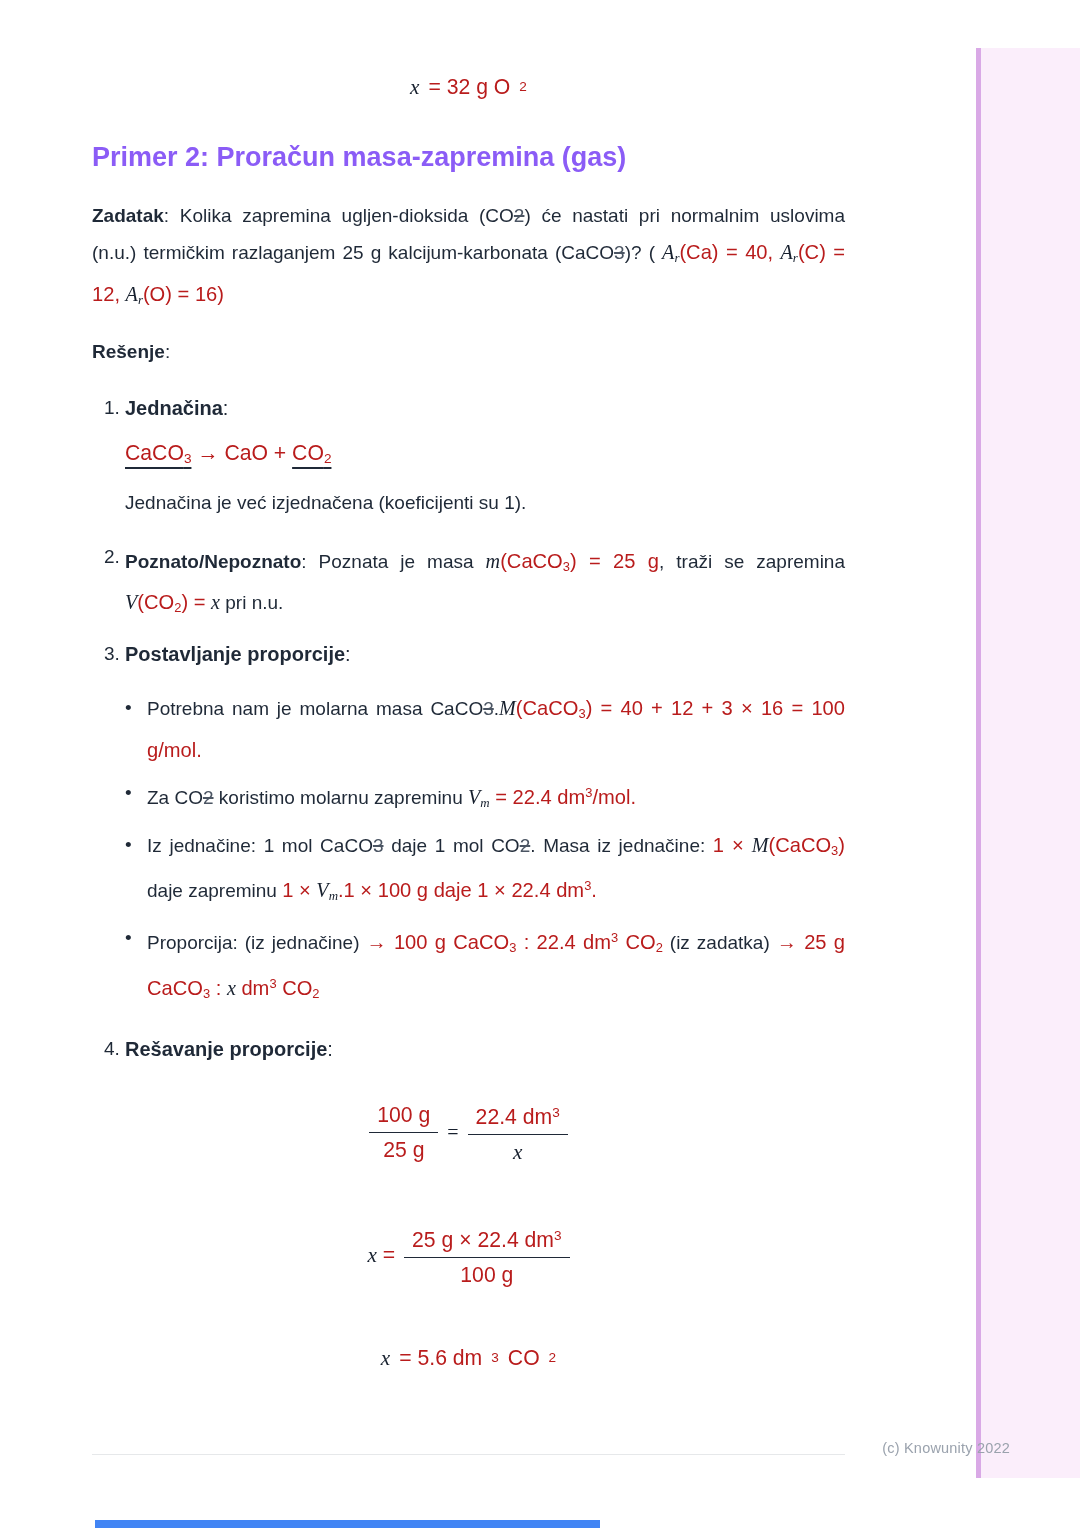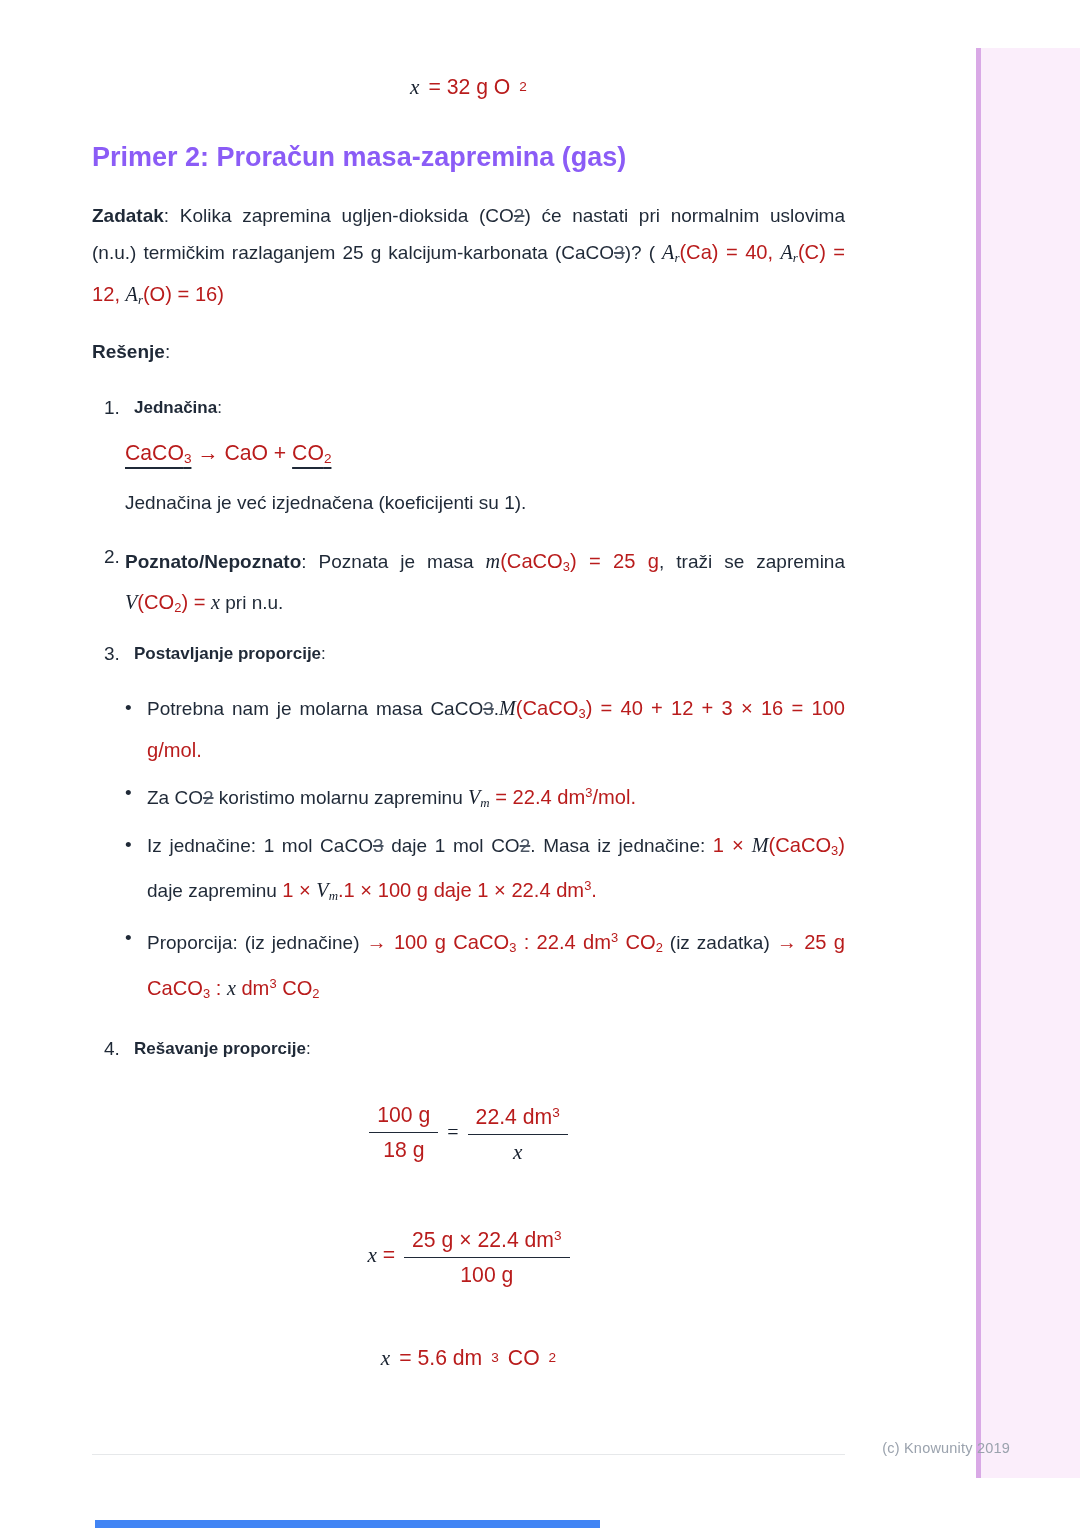--- a/index.html
+++ b/index.html
@@ -28,21 +28,21 @@
 
   .answer-line{margin-top:44px;font-size:19px;line-height:28px;padding-left:31px;}
   .section-heading{margin:38px 0 0 0;font-size:27px;line-height:34px;font-weight:700;color:#8b5cf6;}
   .body-para{font-size:19px;line-height:37px;}
   .zadatak{margin-top:23px;text-align:justify;}
   .resenje{margin-top:20px;line-height:28px;}
 
   .step{display:flex;padding-left:12px;font-size:19px;}
   .step-num{flex:none;width:21px;line-height:28px;}
   .step-body{flex:1;min-width:0;}
-  .step-label{line-height:28px;font-size:17px;margin-left:9px;}
+  .step-label{line-height:28px;font-size:20px;}
   .step-1{margin-top:28px;}
   .step-2{margin-top:26px;}
   .step-3{margin-top:14px;}
   .step-4{margin-top:18px;}
   .step-body-flow{line-height:37px;text-align:justify;}
   .equation-line{margin-top:16px;font-size:20px;line-height:30px;padding-bottom:7px;}
   .step-note{margin-top:8px;line-height:28px;}
 
   .bullets{margin:22px 0 0 0;padding:0;list-style:none;}
   .bullet{display:flex;margin-bottom:6px;font-size:19px;}
@@ -128,21 +128,21 @@
     <div class="step step-4">
       <span class="step-num">4.</span>
       <div class="step-body">
         <p class="step-label"><span class="s-b">Rešavanje proporcije</span><span>:</span></p>
       </div>
     </div>
 
     <div class="math-display f1">
       <span class="frac">
         <span class="frac-num"><span class="s-m">100 g</span></span>
-        <span class="frac-den"><span class="s-m">18 g</span></span>
+        <span class="frac-den"><span class="s-m">25 g</span></span>
       </span>
       <span>=</span>
       <span class="frac">
         <span class="frac-num"><span class="s-m">22.4 dm</span><span class="s-m s-sup">3</span></span>
         <span class="frac-den"><span class="s-mi">x</span></span>
       </span>
     </div>
 
     <div class="math-display f2">
       <span><span class="s-mi">x</span><span class="s-m"> = </span></span>
@@ -157,16 +157,16 @@
         <span class="s-m"> = 5.6 dm</span>
         <span class="s-m s-sup">3</span>
         <span class="s-m"> CO</span>
         <span class="s-m s-sub">2</span>
       </div>
 
 
   </div>
 
   <hr class="divider">
-  <span class="footer-copyright">(c) Knowunity 2019</span>
+  <span class="footer-copyright">(c) Knowunity 2022</span>
   <aside class="sidebar-pink"></aside>
   <div class="bottom-bar"></div>
 </div>
 
 </body></html>

